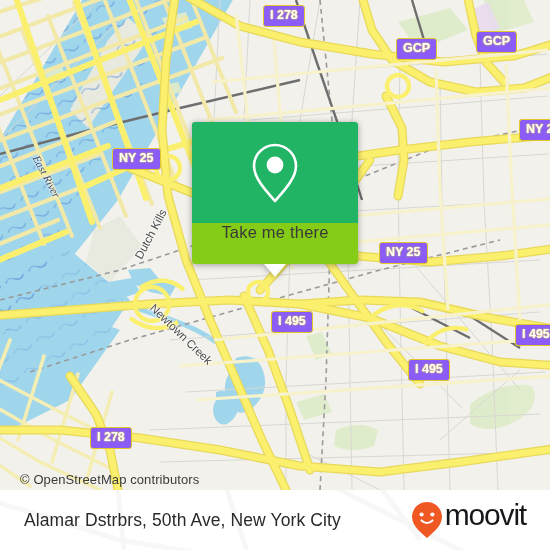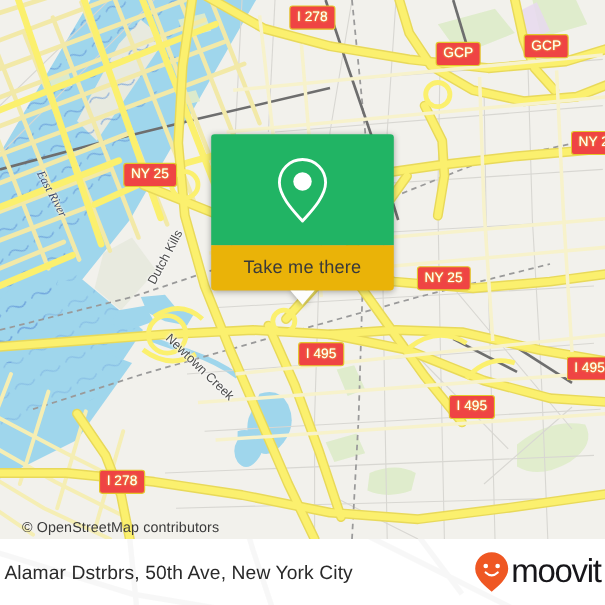--- a/index.html
+++ b/index.html
@@ -17,22 +17,22 @@
   
   .attrib{
     position:absolute;left:10px;top:472px;
     font-size:13px;color:#3b3b3b;letter-spacing:.1px;
     white-space:nowrap;z-index:40;margin-left:10px;
   }
 
   
   .shield{
     position:absolute;z-index:30;
-    background:#ef4444;border:1.6px solid #e3c82c;border-radius:3px;
-    color:#ffffff;font-weight:normal;font-size:12.5px;line-height:1;
+    background:#8b5cf6;border:1.6px solid #e3c82c;border-radius:3px;
+    color:#ffffff;font-weight:bold;font-size:12.5px;line-height:1;
     padding:3px 6px 4px 6px;white-space:nowrap;
     text-shadow:0 0 2px #e8d84a,0 0 1px #e8d84a;
     font-family:"Liberation Sans",sans-serif;
   }
   .shield.cut{border-right:none;border-radius:3px 0 0 3px;}
 
   
   .wlabel{
     position:absolute;z-index:28;color:#3f4a6b;font-size:11px;
     font-style:italic;white-space:nowrap;font-family:"Liberation Serif",serif;
@@ -45,36 +45,36 @@
   }
 
   
   .popup{position:absolute;left:192px;top:122px;width:166px;z-index:60;
     filter:drop-shadow(0 1px 3px rgba(0,0,0,.35));}
   .popup-head{
     background:#21b464;height:101px;border-radius:3px 3px 0 0;
     display:flex;align-items:center;justify-content:center;
   }
   .popup-body{
-    background:#eab308;height:41px;border-radius:0 0 3px 3px;
-    display:flex;align-items:center;justify-content:center;
+    background:#84cc16;height:41px;border-radius:0 0 3px 3px;
+    display:flex;align-items:flex-start;justify-content:center;
   }
   .popup-label{font-size:16.5px;color:#3a3a3a;letter-spacing:.2px;}
   .popup-tail{
     position:absolute;left:50%;top:142px;margin-left:-11px;
     width:0;height:0;border-left:11px solid transparent;
     border-right:11px solid transparent;border-top:13px solid #fdfdfd;
   }
 
   
   .footer{position:absolute;left:0;top:490px;width:550px;height:60px;background:#ffffff;overflow:hidden;}
   .footer-ghost{position:absolute;left:0;top:-490px;width:550px;height:550px;opacity:.10;}
-  .footer-row{position:absolute;left:0;top:0;width:550px;height:60px;display:flex;align-items:center;justify-content:space-between;padding:0 4px;box-sizing:border-box;}
+  .footer-row{position:absolute;left:0;top:0;width:550px;height:60px;display:flex;align-items:center;justify-content:space-between;padding:0 24px;box-sizing:border-box;}
   .place-title{font-size:17.5px;color:#2a2a2a;letter-spacing:.1px;white-space:nowrap;}
-  .brand{display:flex;align-items:center;gap:1px;}
+  .brand{display:flex;align-items:flex-start;gap:1px;}
   .brand-word{font-size:30px;color:#17161a;letter-spacing:-1.2px;font-weight:normal;line-height:1;}
 </style>
 </head>
 <body>
 
 <div class="app">
 
   <div class="map">
     <svg width="550" height="490" viewBox="0 0 550 490">
       <defs>

